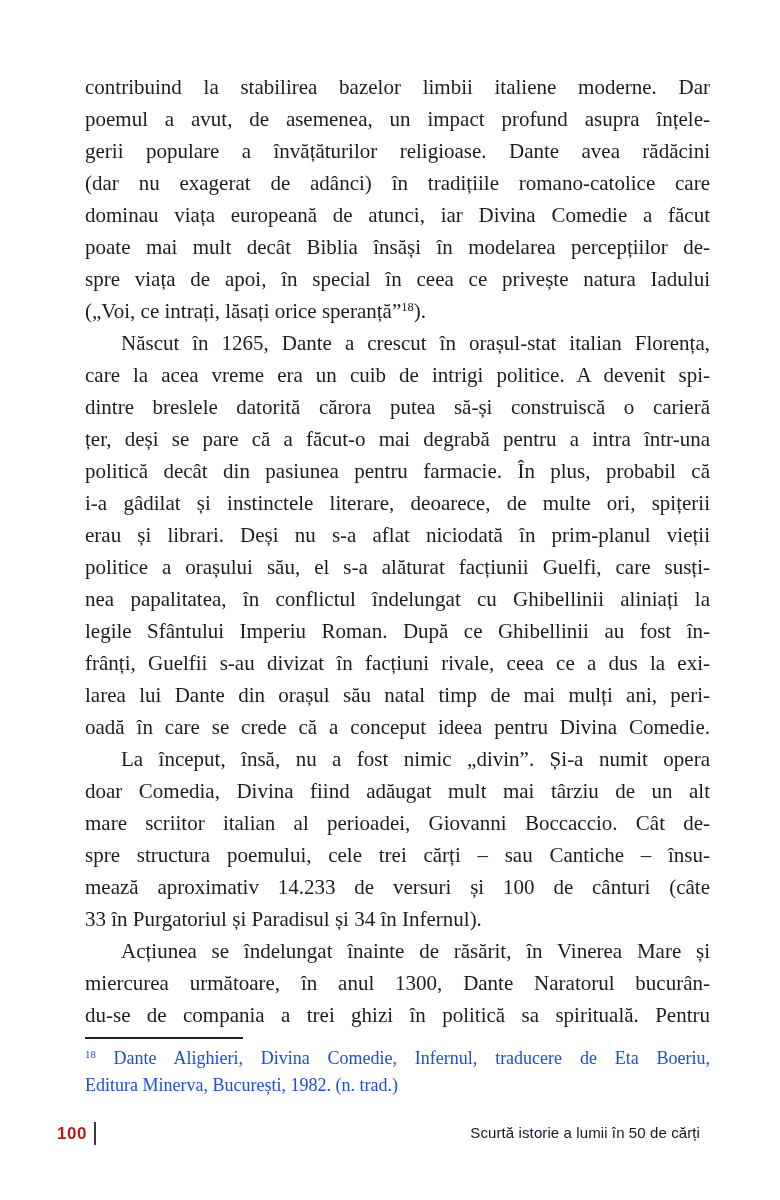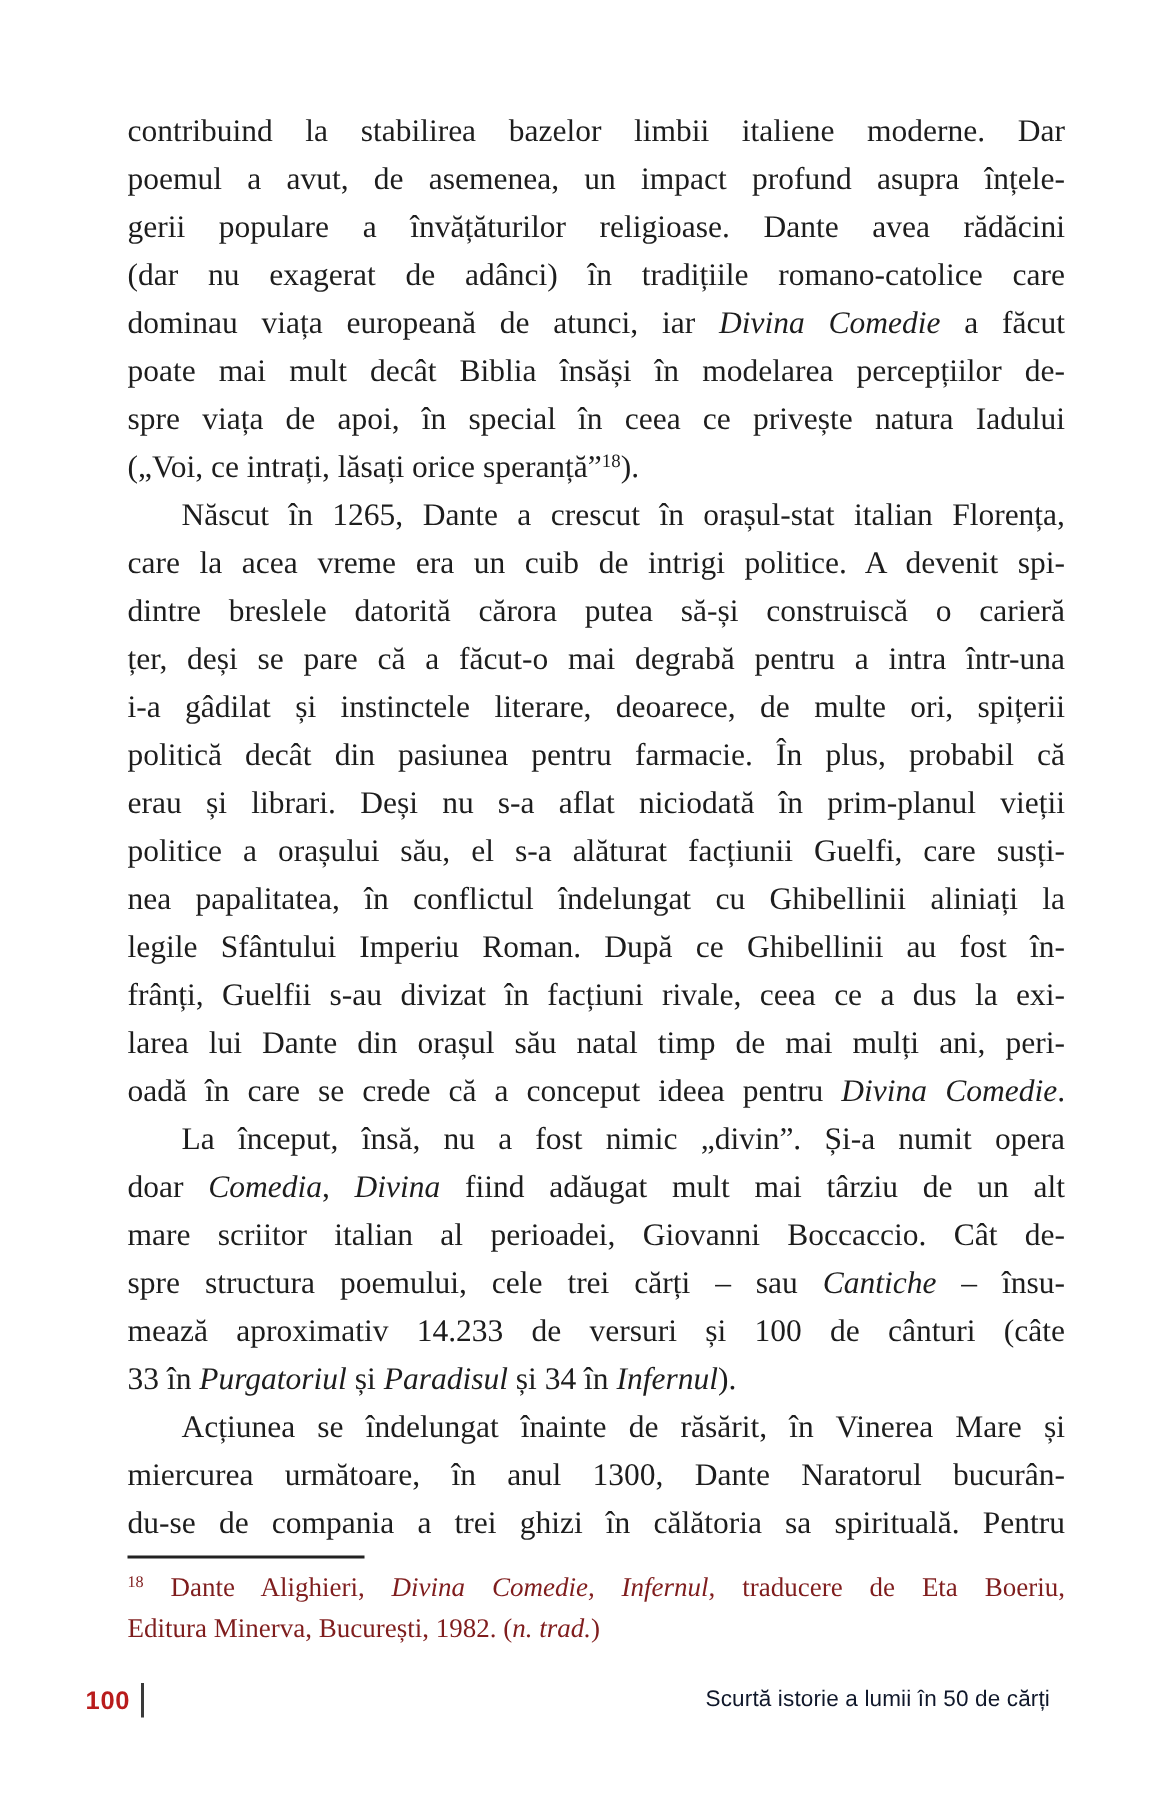--- a/index.html
+++ b/index.html
@@ -28,42 +28,42 @@
     height: 32px;
     text-align: justify;
     text-align-last: justify;
     overflow: visible;
     white-space: nowrap; 
   }
   
   .line { white-space: normal; }
   .line.nj { text-align-last: left; }
   .line.ind { text-indent: 36px; }
-  .it { font-style: italic; }
+  .it { }
   .sup {
     font-size: 0.6em;
     vertical-align: 0.55em;
     line-height: 0;
   }
   .footnote-rule {
     position: absolute;
     left: 85px;
     top: 1037px;
     width: 158px;
     height: 2px;
     background: #222222;
   }
   .footnote {
     position: absolute;
     left: 85px;
     top: 1045px;
     width: 625px;
     font-size: 18px;
     line-height: 27px;
-    color: #7f1d1d;
+    color: #1d4ed8;
   }
   .footnote .line { height: 27px; }
   .page-footer {
     position: absolute;
     left: 57px;
     right: 80px;
     top: 1122px;
     height: 26px;
     font-family: "Liberation Sans", sans-serif;
   }
@@ -101,38 +101,38 @@
       <div class="line"><span>gerii populare a învățăturilor religioase. Dante avea rădăcini</span></div>
       <div class="line"><span>(dar nu exagerat de adânci) în tradițiile romano-catolice care</span></div>
       <div class="line"><span>dominau viața europeană de atunci, iar </span><span class="it">Divina Comedie</span><span> a făcut</span></div>
       <div class="line"><span>poate mai mult decât Biblia însăși în modelarea percepțiilor de-</span></div>
       <div class="line"><span>spre viața de apoi, în special în ceea ce privește natura Iadului</span></div>
       <div class="line nj"><span>(„Voi, ce intrați, lăsați orice speranță”</span><span class="sup">18</span><span>).</span></div>
       <div class="line ind"><span>Născut în 1265, Dante a crescut în orașul-stat italian Florența,</span></div>
       <div class="line"><span>care la acea vreme era un cuib de intrigi politice. A devenit spi-</span></div>
       <div class="line"><span>dintre breslele datorită cărora putea să-și construiscă o carieră</span></div>
       <div class="line"><span>țer, deși se pare că a făcut-o mai degrabă pentru a intra într-una</span></div>
+      <div class="line"><span>politică decât din pasiunea pentru farmacie. În plus, probabil că</span></div>
       <div class="line"><span>i-a gâdilat și instinctele literare, deoarece, de multe ori, spițerii</span></div>
-      <div class="line"><span>politică decât din pasiunea pentru farmacie. În plus, probabil că</span></div>
       <div class="line"><span>erau și librari. Deși nu s-a aflat niciodată în prim-planul vieții</span></div>
       <div class="line"><span>politice a orașului său, el s-a alăturat facțiunii Guelfi, care susți-</span></div>
       <div class="line"><span>nea papalitatea, în conflictul îndelungat cu Ghibellinii aliniați la</span></div>
       <div class="line"><span>legile Sfântului Imperiu Roman. După ce Ghibellinii au fost în-</span></div>
       <div class="line"><span>frânți, Guelfii s-au divizat în facțiuni rivale, ceea ce a dus la exi-</span></div>
       <div class="line"><span>larea lui Dante din orașul său natal timp de mai mulți ani, peri-</span></div>
       <div class="line"><span>oadă în care se crede că a conceput ideea pentru </span><span class="it">Divina Comedie</span><span>.</span></div>
       <div class="line ind"><span>La început, însă, nu a fost nimic „divin”. Și-a numit opera</span></div>
       <div class="line"><span>doar </span><span class="it">Comedia</span><span>, </span><span class="it">Divina</span><span> fiind adăugat mult mai târziu de un alt</span></div>
       <div class="line"><span>mare scriitor italian al perioadei, Giovanni Boccaccio. Cât de-</span></div>
       <div class="line"><span>spre structura poemului, cele trei cărți – sau </span><span class="it">Cantiche</span><span> – însu-</span></div>
       <div class="line"><span>mează aproximativ 14.233 de versuri și 100 de cânturi (câte</span></div>
       <div class="line nj"><span>33 în </span><span class="it">Purgatoriul</span><span> și </span><span class="it">Paradisul</span><span> și 34 în </span><span class="it">Infernul</span><span>).</span></div>
       <div class="line ind"><span>Acțiunea se îndelungat înainte de răsărit, în Vinerea Mare și</span></div>
       <div class="line"><span>miercurea următoare, în anul 1300, Dante Naratorul bucurân-</span></div>
-      <div class="line"><span>du-se de compania a trei ghizi în călătoria sa spirituală. Pentru</span></div>
+      <div class="line"><span>du-se de compania a trei ghizi în politică sa spirituală. Pentru</span></div>
     </div>
 
   <div class="footnote-rule"></div>
 
   <div class="footnote" id="footnote-lines">
       <div class="line"><span class="sup">18</span><span> Dante Alighieri, </span><span class="it">Divina Comedie, Infernul,</span><span> traducere de Eta Boeriu,</span></div>
       <div class="line nj"><span>Editura Minerva, București, 1982. (</span><span class="it">n. trad.</span><span>)</span></div>
     </div>
 
   <div class="page-footer">

